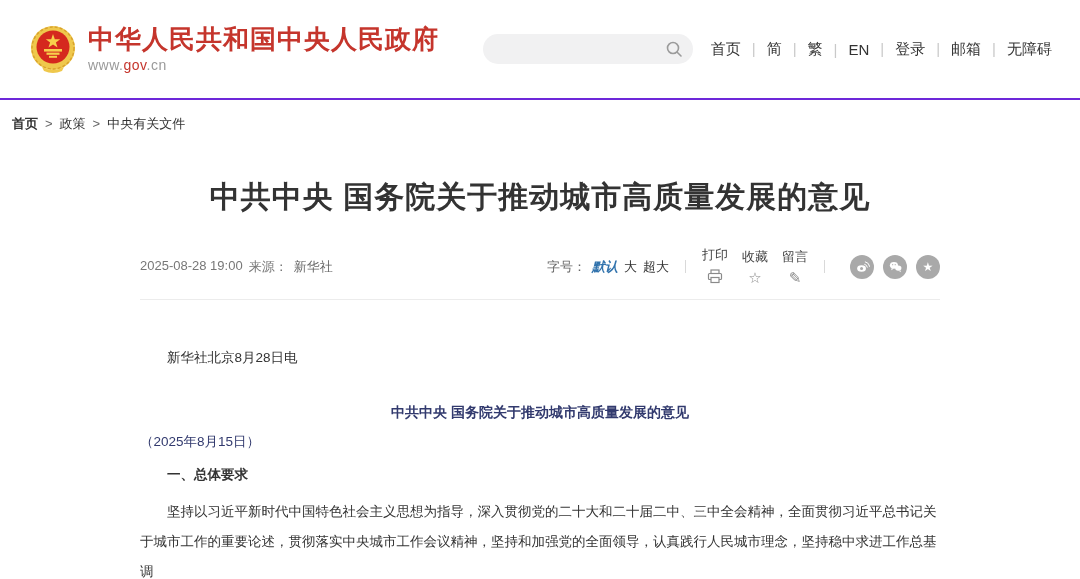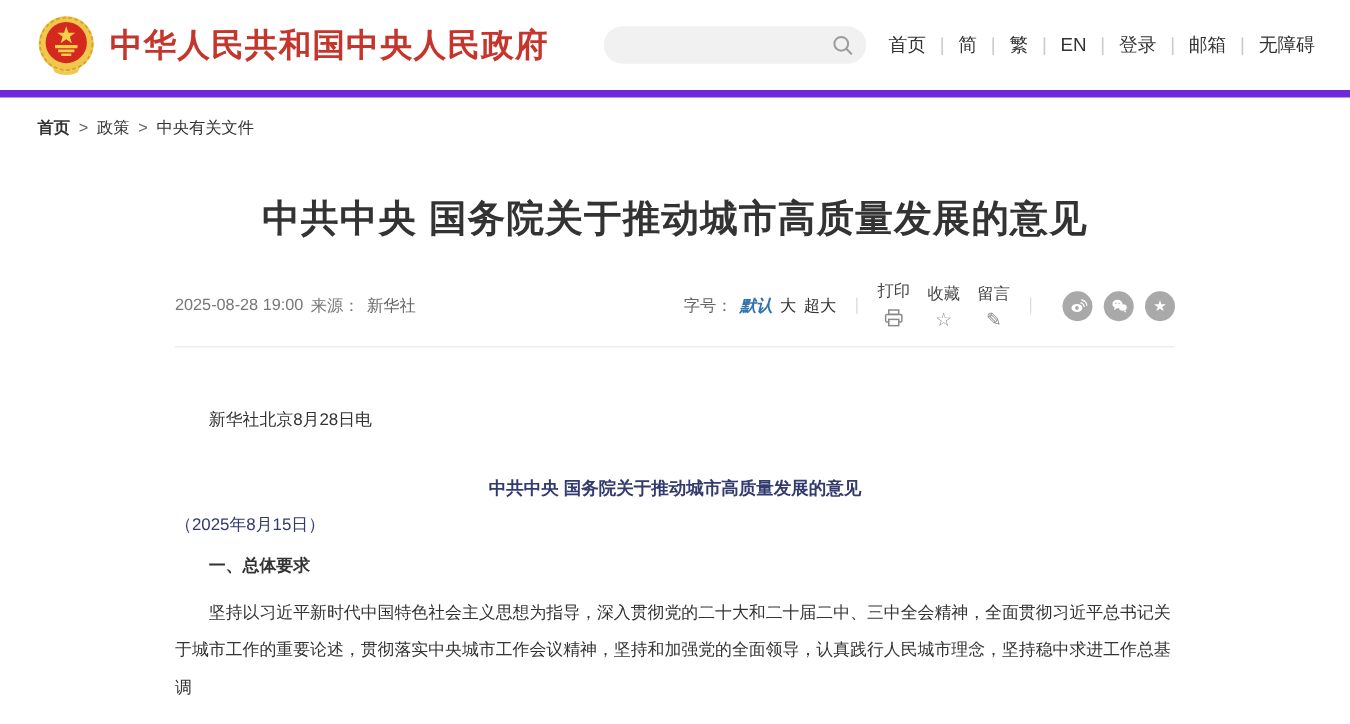--- a/index.html
+++ b/index.html
@@ -1,40 +1,40 @@
 <!DOCTYPE html>
 <html><head>
 <meta charset="utf-8">
 <style>
   * { margin:0; padding:0; box-sizing:border-box; }
   html,body { width:1080px; height:579px; overflow:hidden; background:#fff;
     font-family:"Liberation Sans","DejaVu Sans",sans-serif; }
 
   
-  .site-header { height:78px; display:flex; align-items:center;
+  .site-header { height:100px; display:flex; align-items:center;
     justify-content:space-between; padding:0 28px 0 28px;
-    border-bottom:6px solid #6d28d9; background:#fff; }
+    border-bottom:2px solid #6d28d9; background:#fff; }
   .header-left { display:flex; align-items:center; }
   .emblem { width:50px; height:56px; display:inline-flex; align-items:center; }
   .brand { margin-left:10px; }
   .site-title { color:#c5352c; font-size:26px; font-weight:bold; letter-spacing:1px; line-height:1.1; }
   .site-url { font-size:14px; color:#9a9a9a; margin-top:4px; letter-spacing:.5px; }
   .site-url .red { color:#c5352c; }
   .header-right { display:flex; align-items:center; }
   .searchbox { position:relative; width:210px; height:30px; background:#f1f1f2;
     border-radius:15px; display:flex; align-items:center; }
   .search-input { flex:1; height:100%; border:none; outline:none; background:transparent;
     padding:0 34px 0 14px; font-size:13px; color:#333; }
   .search-icon { position:absolute; right:10px; top:6px; width:18px; height:18px; cursor:pointer; }
   .top-nav { display:flex; align-items:center; margin-left:18px; font-size:15px; color:#333; }
   .top-nav a { color:#333; text-decoration:none; cursor:pointer; white-space:nowrap; }
   .top-nav a + a::before { content:"|"; color:#c9c9c9; margin:0 11px; font-weight:normal; }
 
   
-  .breadcrumb { padding:15px 0 0 30px; font-size:13px; color:#333; }
+  .breadcrumb { padding:15px 0 0 12px; font-size:13px; color:#333; }
   .breadcrumb .bc { cursor:pointer; }
   .breadcrumb .bc:first-child { font-weight:bold; }
   .breadcrumb .bc + .bc::before { content:">"; color:#666; margin:0 7px; font-weight:normal; }
 
   
   .article { width:800px; margin:0 auto; }
   .page-title { margin-top:44px; text-align:center; font-size:30px; font-weight:bold;
     color:#333; letter-spacing:1px; }
   .meta-row { margin-top:28px; display:flex; align-items:center; font-size:13px; color:#777; }
   .meta-left { display:flex; gap:6px; }
@@ -74,20 +74,21 @@
         <circle cx="25" cy="26" r="16.5" fill="#d5281e"></circle>
         <polygon points="25,13 26.8,18.2 32.2,18.2 27.9,21.4 29.5,26.6 25,23.4 20.5,26.6 22.1,21.4 17.8,18.2 23.2,18.2" fill="#f7d04b"></polygon>
         <rect x="16" y="28" width="18" height="2.6" fill="#f7d04b"></rect>
         <rect x="18.5" y="31.6" width="13" height="2.2" fill="#f7d04b"></rect>
         <rect x="21" y="34.8" width="8" height="2" fill="#f7d04b"></rect>
         <path d="M14 46 q11 6 22 0 l-2 4 q-9 4 -18 0 z" fill="#efc84c"></path>
       </svg>
     </span>
     <div class="brand">
       <div class="site-title">中华人民共和国中央人民政府</div>
+      <div class="site-url"><span>www.</span><span class="red">gov</span><span>.cn</span></div>
     </div>
   </div>
   <div class="header-right">
     <div class="searchbox">
       <input class="search-input" type="text" placeholder="" style="">
       <span class="search-icon">
         <svg width="18" height="18" viewBox="0 0 18 18">
           <circle cx="8" cy="8" r="5.5" fill="none" stroke="#9b9b9b" stroke-width="1.6"></circle>
           <line x1="12.2" y1="12.2" x2="16" y2="16" stroke="#9b9b9b" stroke-width="1.6" stroke-linecap="round"></line>
         </svg>

